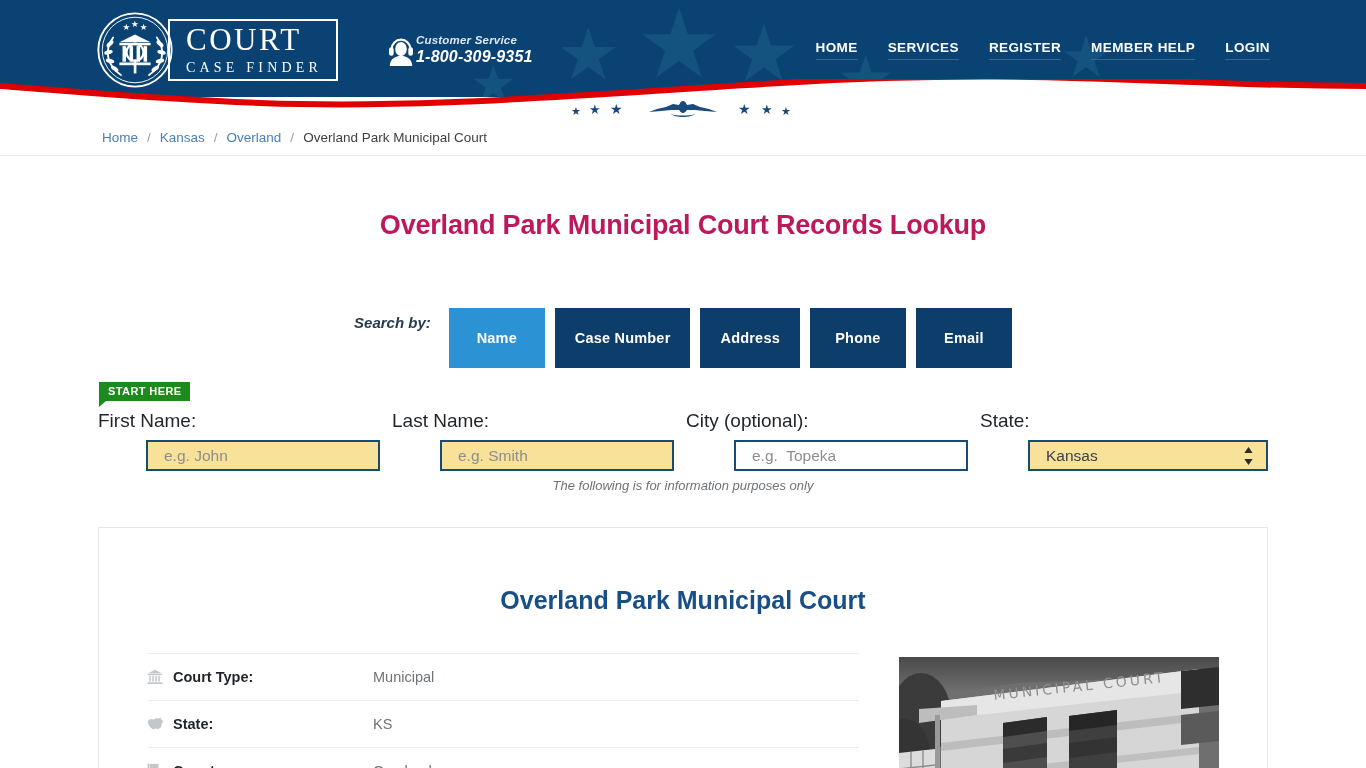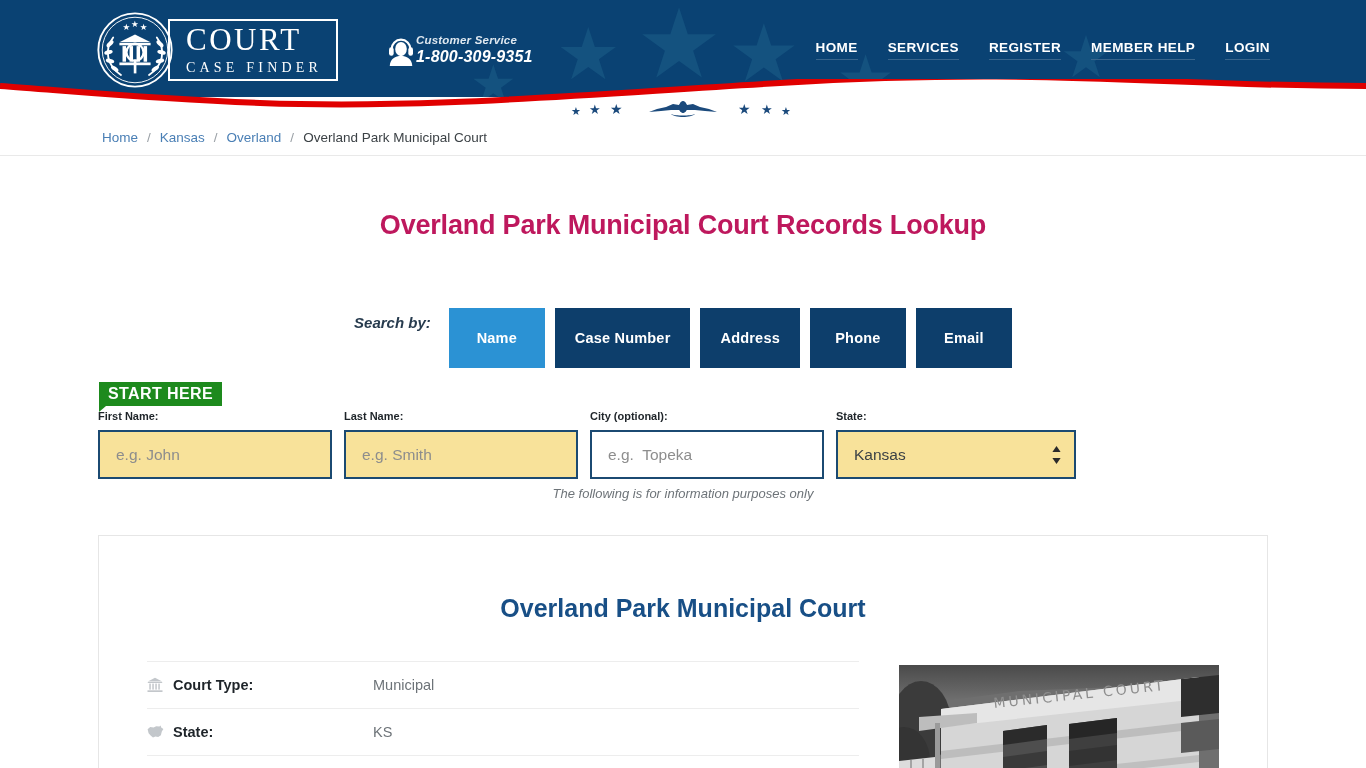--- a/index.html
+++ b/index.html
@@ -173,21 +173,21 @@
     position: relative;
     width: 1170px;
     margin: 0 auto;
     margin-top: 14px;
   }
   .start-here {
     position: absolute;
     left: 1px; top: 0;
     background: #1d8a1d;
     color: #ffffff;
-    font-size: 16px;
+    font-size: 11px;
     font-weight: bold;
     letter-spacing: .4px;
     padding: 4px 9px 4px 9px;
     line-height: 1;
     text-align: right;
   }
   .start-here::after {
     content: "";
     position: absolute;
     left: 0; bottom: -6px;
@@ -195,35 +195,36 @@
     border-bottom: 6px solid transparent;
   }
   .fields {
     display: flex;
     align-items: flex-end;
     gap: 12px;
     padding-top: 28px;
   }
   .field { display: flex; flex-direction: column; }
   .field-label {
-    font-size: 11px;
-    font-weight: bold;
+    font-size: 19px;
+    font-weight: normal;
     color: #1e2429;
     margin-bottom: 8px;
   }
   .field input, .field select {
-    height: 49px;
+    height: 31px;
     border: 2px solid #1b4a72;
     background: #f8e29a;
     font-size: 15.5px;
     color: #3c4246;
     padding: 0 16px;
     font-family: "Liberation Sans", sans-serif;
     border-radius: 0;
     outline: none;
+    margin-left: 48px;
   }
   .field input::placeholder { color: #8d8d8d; }
   .field.first input { width: 234px; }
   .field.last  input { width: 234px; }
   .field.city  input { width: 234px; background: #ffffff; }
   .field.state select {
     width: 240px;
     background: #f8e29a;
     -webkit-appearance: none; appearance: none;
     padding-right: 34px;

